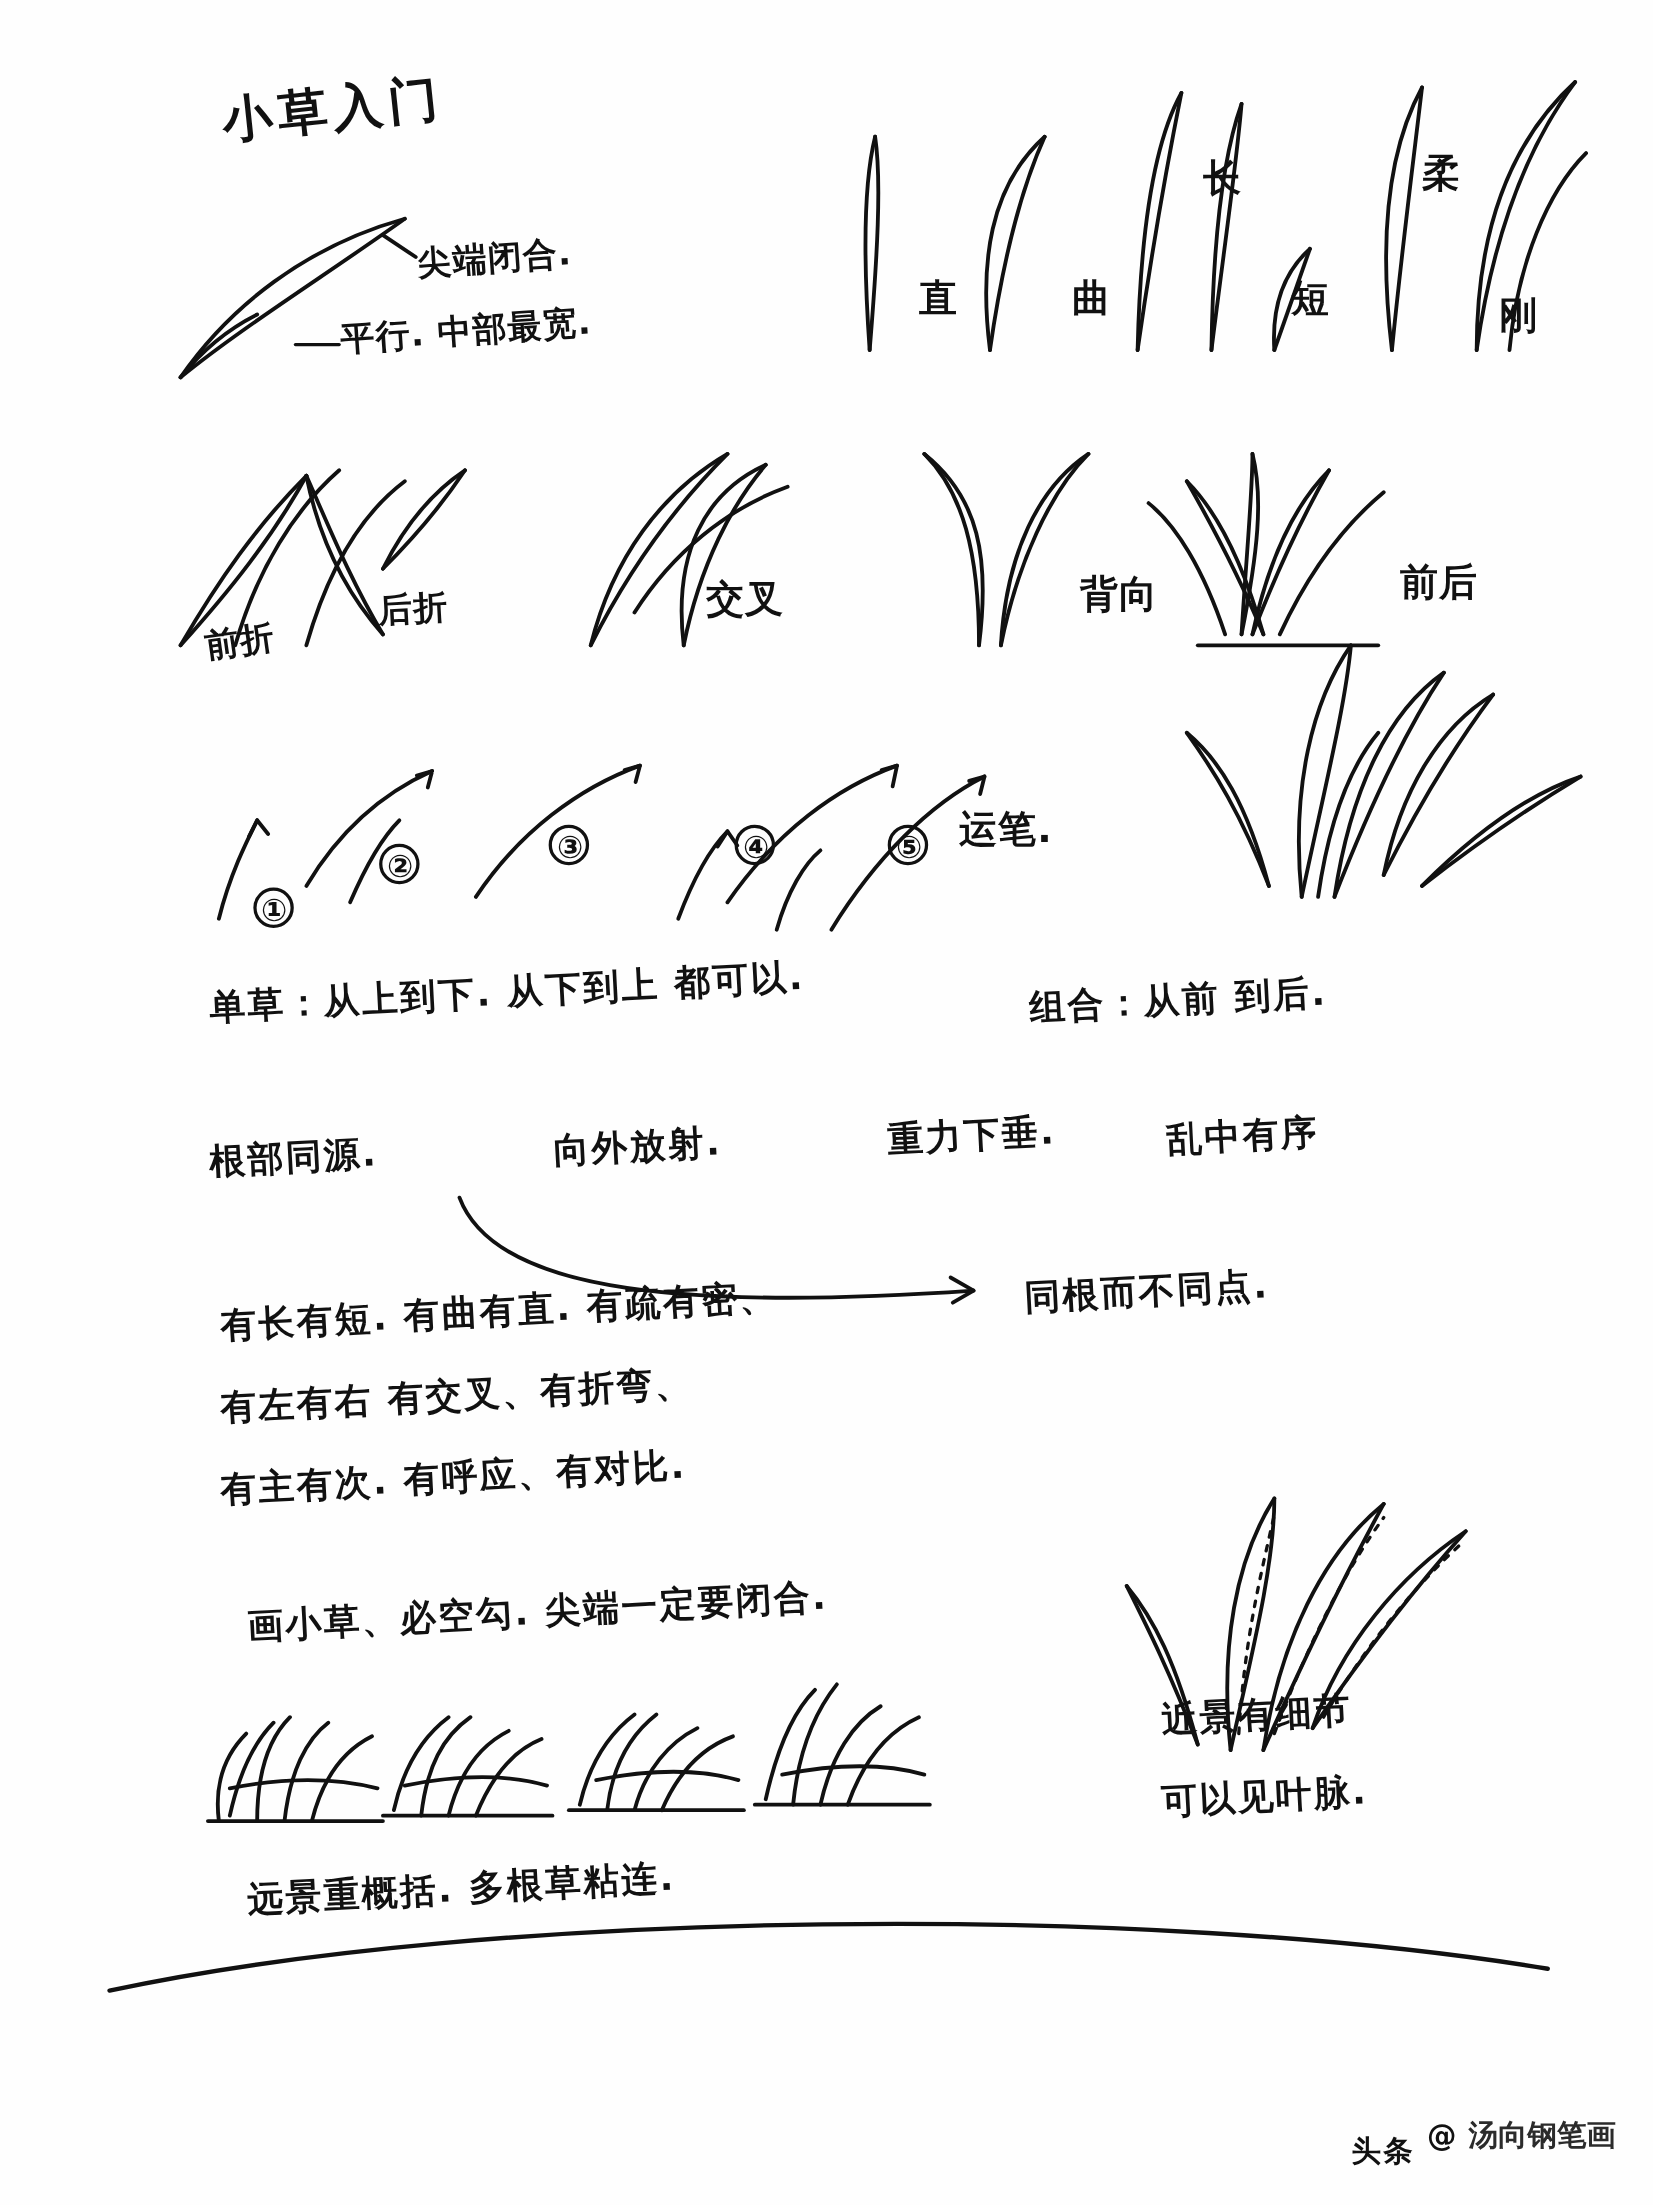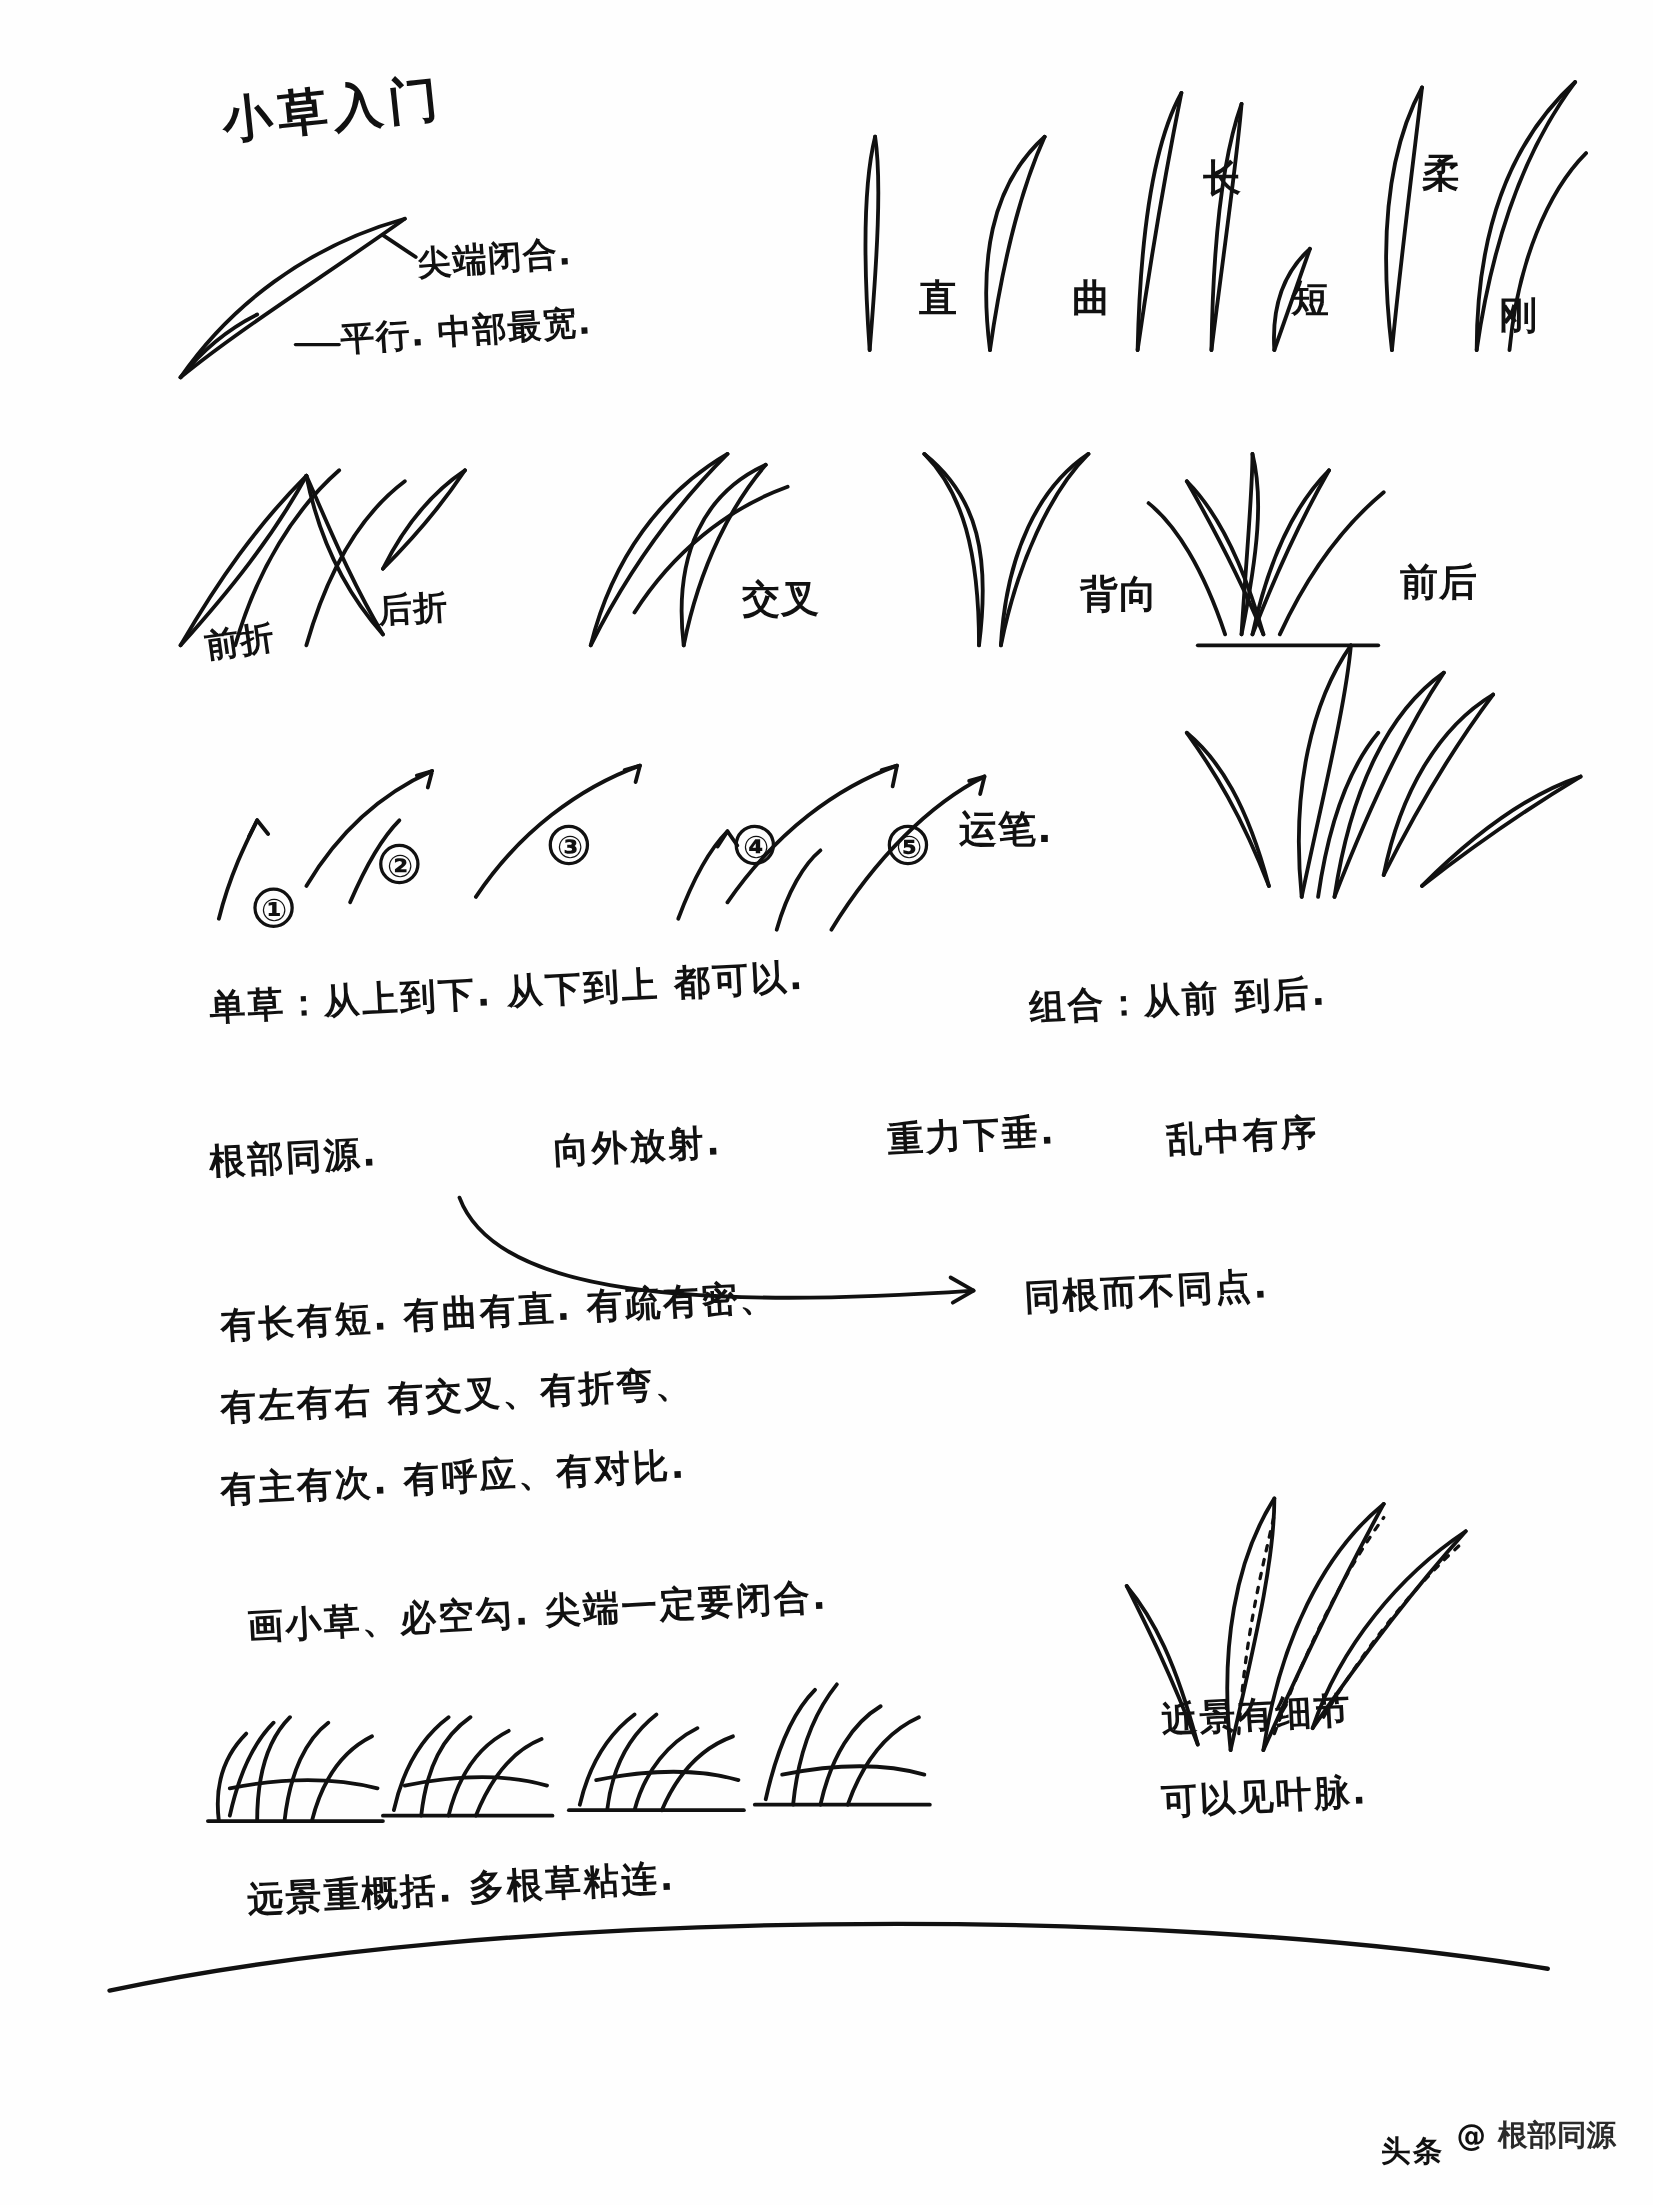--- a/index.html
+++ b/index.html
@@ -254,21 +254,21 @@
 
   <div class="ink lbl-lg" style="left:919px; top:273px;">直</div>
   <div class="ink lbl-lg" style="left:1072px; top:273px;">曲</div>
   <div class="ink lbl-lg" style="left:1203px; top:153px;">长</div>
   <div class="ink lbl-lg" style="left:1291px; top:273px;">短</div>
   <div class="ink lbl-lg" style="left:1422px; top:148px;">柔</div>
   <div class="ink lbl-lg" style="left:1499px; top:290px;">刚</div>
 
   <div class="ink lbl-md rot-d" style="left:202px; top:624px;">前折</div>
   <div class="ink lbl-md rot-c" style="left:377px; top:588px;">后折</div>
-  <div class="ink lbl-lg" style="left:742px; top:574px;">交叉</div>
+  <div class="ink lbl-lg" style="left:706px; top:574px;">交叉</div>
   <div class="ink lbl-lg" style="left:1080px; top:569px;">背向</div>
   <div class="ink lbl-lg" style="left:1400px; top:509px;margin-top:48px;">前后</div>
 
   <div class="ink lbl-sm" style="left:261px; top:892px;">①</div>
   <div class="ink lbl-sm" style="left:387px; top:848px;">②</div>
   <div class="ink lbl-sm" style="left:557px; top:829px;">③</div>
   <div class="ink lbl-sm" style="left:743px; top:829px;">④</div>
   <div class="ink lbl-sm" style="left:896px; top:829px;">⑤</div>
   <div class="ink lbl-lg" style="left:959px; top:804px;">运笔.</div>
 
@@ -289,17 +289,17 @@
   <div class="ink line-text rot-c" style="left:246px; top:1603px;">画小草、必空勾. 尖端一定要闭合.</div>
 
   <div class="ink line-text rot-c" style="left:246px; top:1876px;">远景重概括. 多根草粘连.</div>
 
   <div class="ink line-text rot-c" style="left:1160px; top:1696px;">近景有细节</div>
   <div class="ink line-text rot-c" style="left:1160px; top:1778px;">可以见叶脉.</div>
 
   <div class="wm">
     <span class="wm-logo">头条</span>
     <span class="wm-at">@</span>
-    <span>根部同源</span>
+    <span>汤向钢笔画</span>
   </div>
 
 </div>
 
 
 </body></html>

